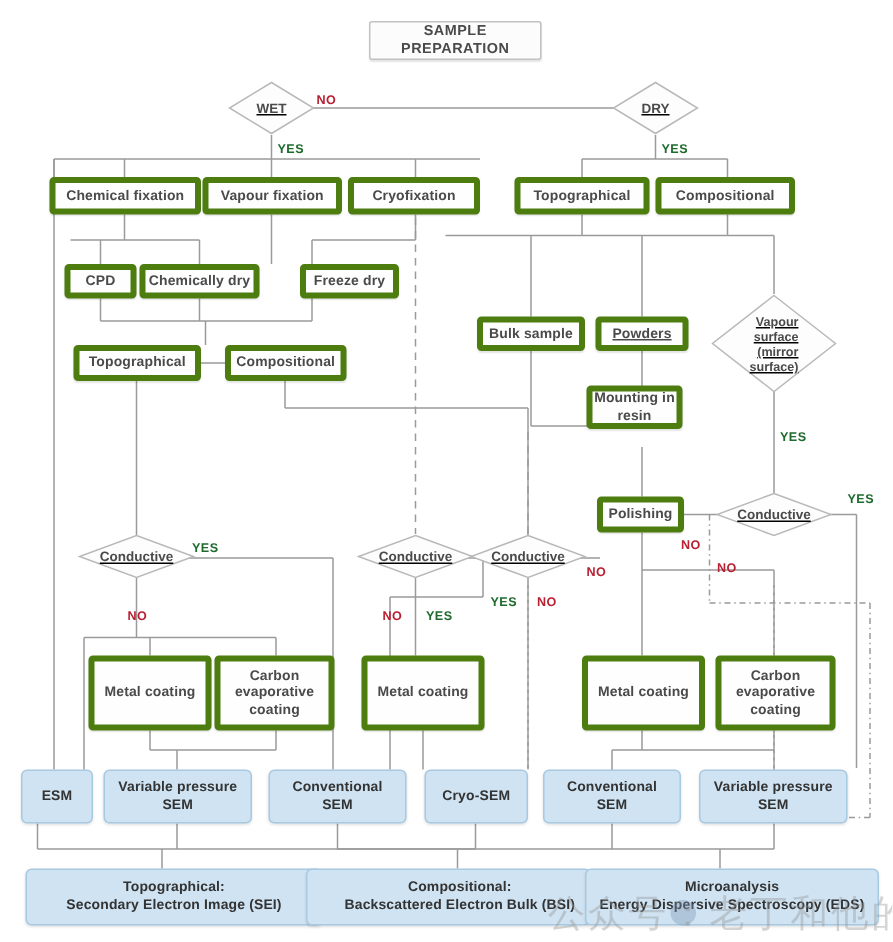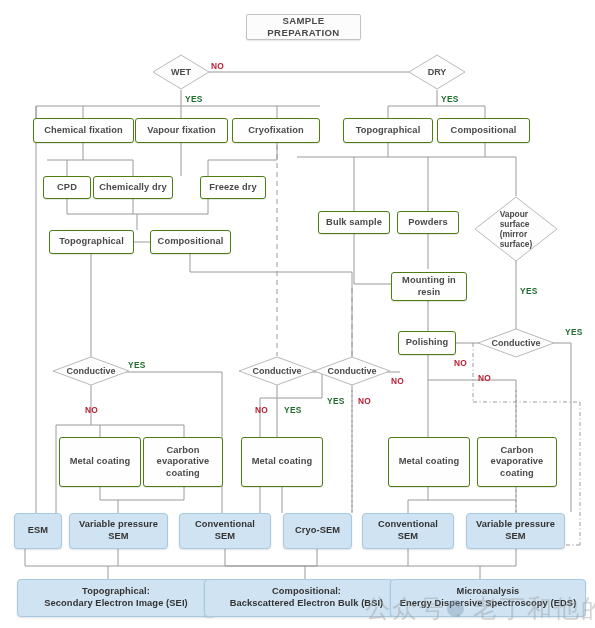--- a/index.html
+++ b/index.html
@@ -2,26 +2,26 @@
 <html><head>
 <meta charset="utf-8">
 <style>
   html,body{margin:0;padding:0;background:#ffffff;}
   body{font-family:"Liberation Sans","DejaVu Sans",sans-serif;}
   #canvas{position:relative;width:595px;height:628px;overflow:hidden;background:#fff;}
   svg.wires{position:absolute;left:0;top:0;width:595px;height:628px;pointer-events:none;}
 
   .node{position:absolute;box-sizing:border-box;display:flex;align-items:center;justify-content:center;text-align:center;
         font-size:9.3px;color:#4a4a4a;font-weight:600;line-height:1.25;letter-spacing:.1px;}
-  .box{background:#fefefe;border:1px solid #4d7c0f;border-radius:3px;box-shadow:0 1px 1px rgba(0,0,0,.10);}
+  .box{background:#fefefe;border:4px solid #4d7c0f;border-radius:3px;box-shadow:0 1px 1px rgba(0,0,0,.10);}
   .title-box{background:#fcfcfc;border:1px solid #c2c2c2;border-radius:2px;font-size:9.6px;letter-spacing:.35px;}
   .blue{background:#cfe3f2;border:1px solid #a8c9e2;border-radius:4px;box-shadow:0 1px 2px rgba(0,0,0,.12);color:#333;}
   .blue-wide{background:#cfe3f2;border:1px solid #a8c9e2;border-radius:4px;box-shadow:0 1px 2px rgba(0,0,0,.12);color:#333;font-size:9.3px;}
 
-  .diamond{position:absolute;display:flex;align-items:center;justify-content:center;text-align:left;}
+  .diamond{position:absolute;display:flex;align-items:center;justify-content:center;text-align:right;text-decoration:underline;}
   .diamond .dshape{position:absolute;left:0;top:0;width:100%;height:100%;}
   .diamond .dlabel{position:relative;z-index:2;font-size:9.0px;color:#4a4a4a;font-weight:600;line-height:1.2;}
 
   .lbl{position:absolute;font-size:8.4px;font-weight:700;letter-spacing:.3px;}
   .yes{color:#1f6b2e;}
   .no{color:#b92032;}
 
   .watermark{position:absolute;font-size:25px;color:rgba(150,150,150,.40);font-weight:500;letter-spacing:2px;
              white-space:nowrap;user-select:none;}
   .wm-logo{position:absolute;width:17px;height:17px;border-radius:50%;background:rgba(120,150,180,.38);}
@@ -218,25 +218,25 @@
   <div class="node box" style="left:343px;top:118px;width:90px;height:25px;">
     <span>Topographical</span>
   </div>
   <div class="node box" style="left:437px;top:118px;width:93px;height:25px;">
     <span>Compositional</span>
   </div>
 
   <div class="node box" style="left:318px;top:211px;width:72px;height:23px;">
     <span>Bulk sample</span>
   </div>
-  <div class="node box" style="left:397px;top:211px;width:62px;height:23px;">
+  <div class="node box" style="left:397px;top:211px;width:62px;height:23px;text-decoration:underline;">
     <span>Powders</span>
   </div>
 
-  <div class="node box" style="left:391px;top:272px;width:76px;height:29px;">
+  <div class="node box" style="left:391px;top:257px;width:64px;height:29px;">
     <span>
       <span>Mounting in</span><br>
       <span>resin</span>
     </span>
   </div>
 
   <div class="node box" style="left:398px;top:331px;width:58px;height:24px;">
     <span>Polishing</span>
   </div>
   <div class="lbl no" style="left:454px;top:358px;">NO</div>

